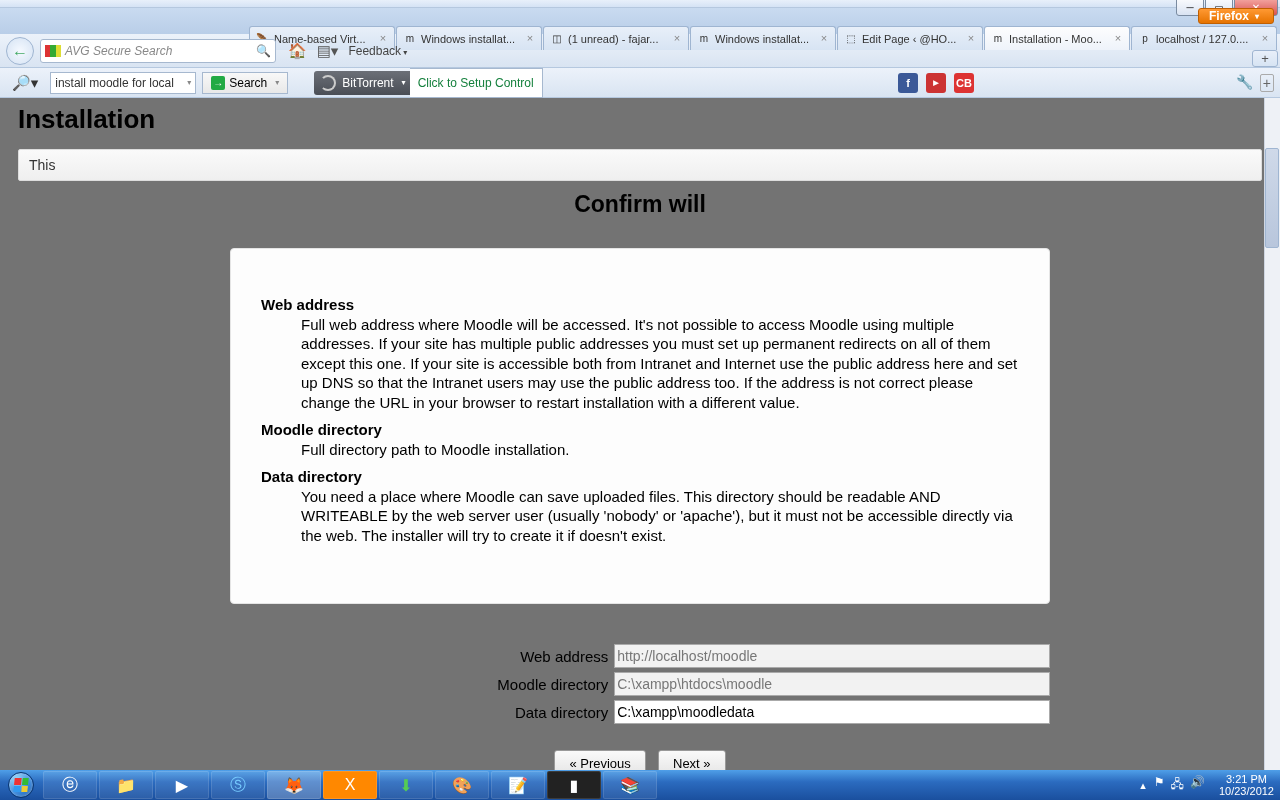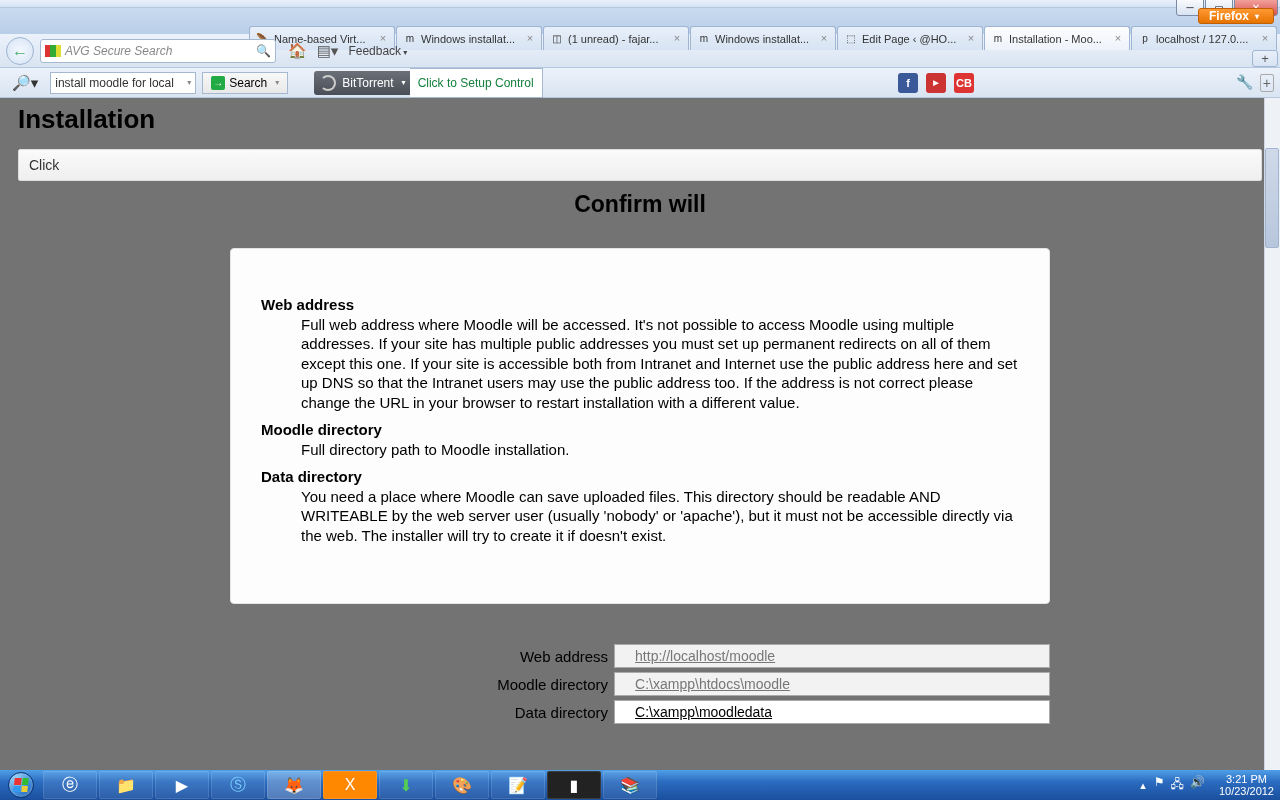--- a/index.html
+++ b/index.html
@@ -66,21 +66,21 @@
     h1.install-h { font-family: Arial, sans-serif; font-size: 26px; font-weight: bold; color: #000; margin-bottom: 14px; }
     .breadcrumb { border: 1px solid #ddd; background: linear-gradient(#fafafa,#efefef); padding: 7px 10px; font-size: 14px; color: #333; margin-bottom: 10px; border-radius: 2px; }
     h2.confirm { text-align: center; font-family: Arial; font-size: 23px; font-weight: bold; margin: 8px 0 30px; }
     .desc-box { width: 820px; margin: 0 auto; border: 1px solid #e5e5e5; background: #fdfdfd; border-radius: 4px; padding: 46px 30px 54px; font-family: Arial; font-size: 15px; line-height: 1.3; color: #000; }
     .desc-box dt { font-weight: bold; margin-top: 8px; }
     .desc-box dt:first-child { margin-top: 0; }
     .desc-box dd { margin-left: 40px; margin-bottom: 4px; }
     .form-area { width: 820px; margin: 40px auto 0; font-family: Arial; font-size: 15px; }
     .form-row { display: flex; align-items: center; margin-bottom: 4px; }
     .form-row label { width: 388px; text-align: right; padding-right: 6px; }
-    .form-row input { width: 440px; height: 24px; border: 1px solid #aaa; padding: 0 20px; font-size: 14px; font-family: Arial; text-decoration: underline; }
+    .form-row input { width: 440px; height: 24px; border: 1px solid #aaa; padding: 0 2px; font-size: 14px; font-family: Arial; }
     .form-row input[disabled] { background: #f2f2f2; color: #777; }
     .btn-row { text-align: center; margin-top: 26px; }
     .btn-row button { height: 26px; padding: 0 14px; background: linear-gradient(#fafafa,#e5e5e5); border: 1px solid #999; border-radius: 3px; font-size: 13px; margin: 0 4px; cursor: pointer; }
 
     
     .taskbar { position: absolute; bottom: 0; left: 0; right: 0; height: 30px; background: linear-gradient(#4f9fe8, #2b6bbf 40%, #1a4f9e); display: flex; align-items: center; padding-right: 6px; }
     .start-orb { width: 42px; height: 30px; display: flex; align-items: center; justify-content: center; }
     .orb { width: 26px; height: 26px; border-radius: 50%; background: radial-gradient(circle at 35% 30%, #9fe0ff, #2a7bd4 60%, #0d3c7a); border: 1px solid #0a3570; box-shadow: inset 0 0 4px rgba(255,255,255,0.6); display:flex; align-items:center; justify-content:center;}
     .orb-flag { width:14px; height:14px; display:grid; grid-template:1fr 1fr/1fr 1fr; gap:1px; transform: skewX(-6deg);}
     .orb-flag span:nth-child(1){background:#e33;} .orb-flag span:nth-child(2){background:#3b3;}
@@ -182,21 +182,21 @@
     <span style="border:1px solid #aaa;padding:0 2px;border-radius:2px;">+</span>
   </div>
 </div>
 
 <div class="content">
   <div class="scroll-track">
     <div class="scroll-thumb"></div>
   </div>
   <div class="page">
     <h1 class="install-h">Installation</h1>
-    <div class="breadcrumb">Click</div>
+    <div class="breadcrumb">This</div>
     <h2 class="confirm">Confirm will</h2>
     <div class="desc-box">
       <dl id="sections-dl">
           <dt>Web address</dt>
           <dd>Full web address where Moodle will be accessed. It's not possible to access Moodle using multiple addresses. If your site has multiple public addresses you must set up permanent redirects on all of them except this one. If your site is accessible both from Intranet and Internet use the public address here and set up DNS so that the Intranet users may use the public address too. If the address is not correct please change the URL in your browser to restart installation with a different value.</dd>
           <dt>Moodle directory</dt>
           <dd>Full directory path to Moodle installation.</dd>
           <dt>Data directory</dt>
           <dd>You need a place where Moodle can save uploaded files. This directory should be readable AND WRITEABLE by the web server user (usually 'nobody' or 'apache'), but it must not be accessible directly via the web. The installer will try to create it if doesn't exist.</dd>
         </dl>
@@ -206,20 +206,24 @@
         <label>Web address</label>
         <input type="text" disabled="" value="http://localhost/moodle" style="">
       </div>
       <div class="form-row">
         <label>Moodle directory</label>
         <input type="text" disabled="" value="C:\xampp\htdocs\moodle" style="">
       </div>
       <div class="form-row">
         <label>Data directory</label>
         <input type="text" value="C:\xampp\moodledata" style="">
+      </div>
+      <div class="btn-row">
+        <button>« Previous</button>
+        <button>Next »</button>
       </div>
     </div>
   </div>
 </div>
 
 <div class="taskbar">
   <div class="start-orb">
     <div class="orb">
         <div class="orb-flag">
           <span></span>

